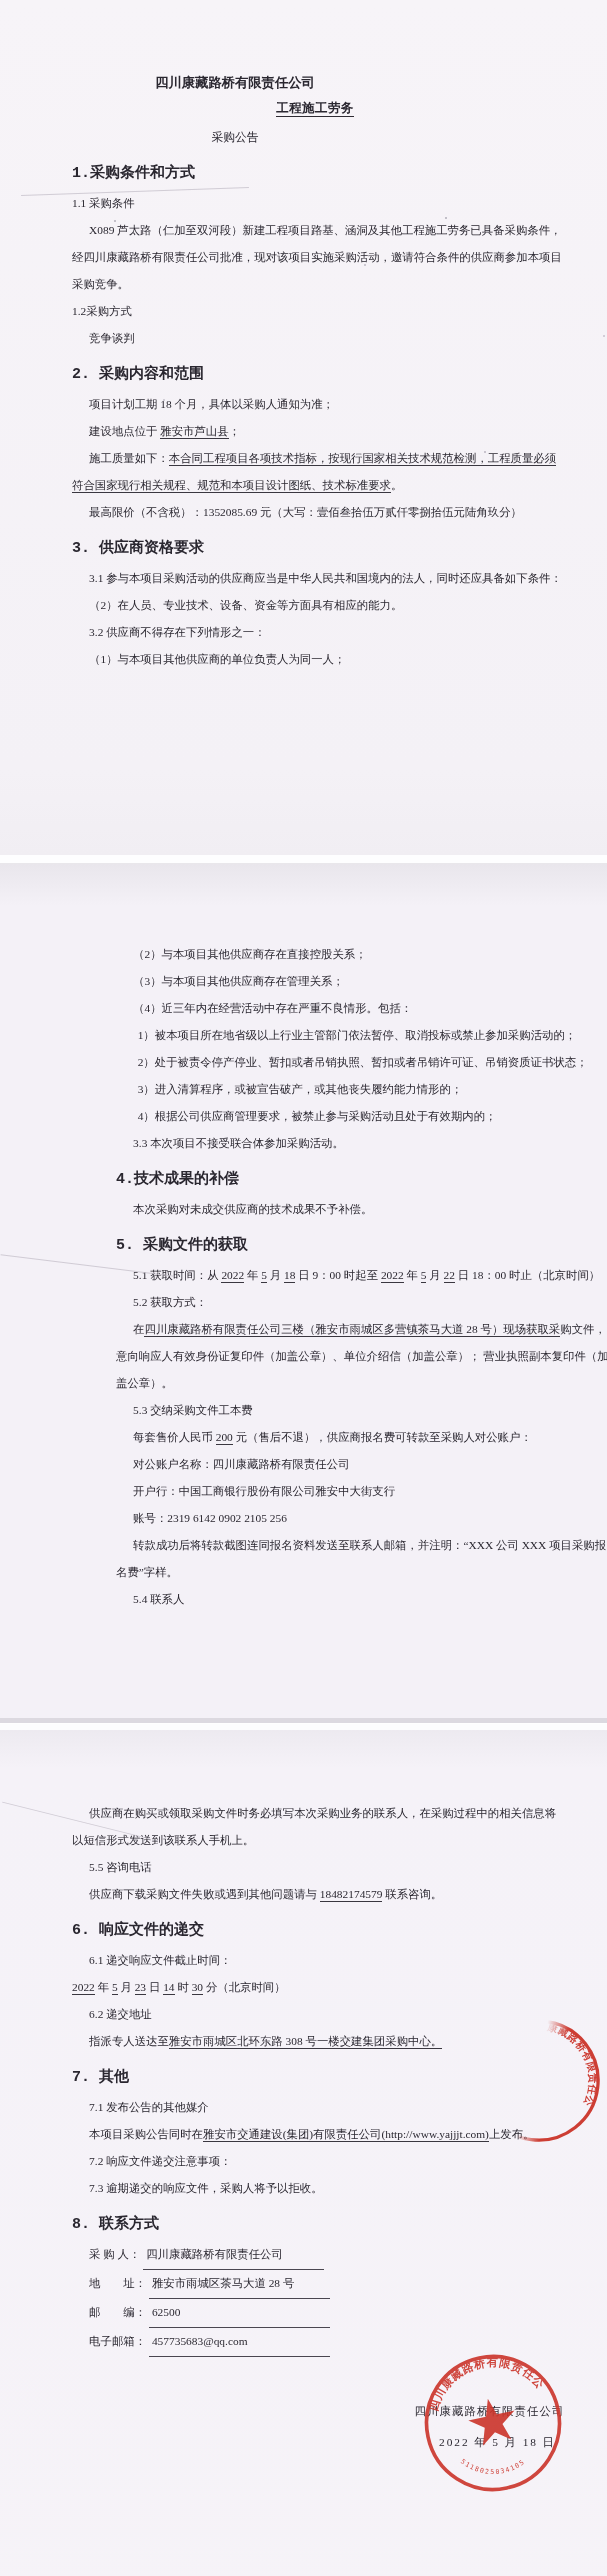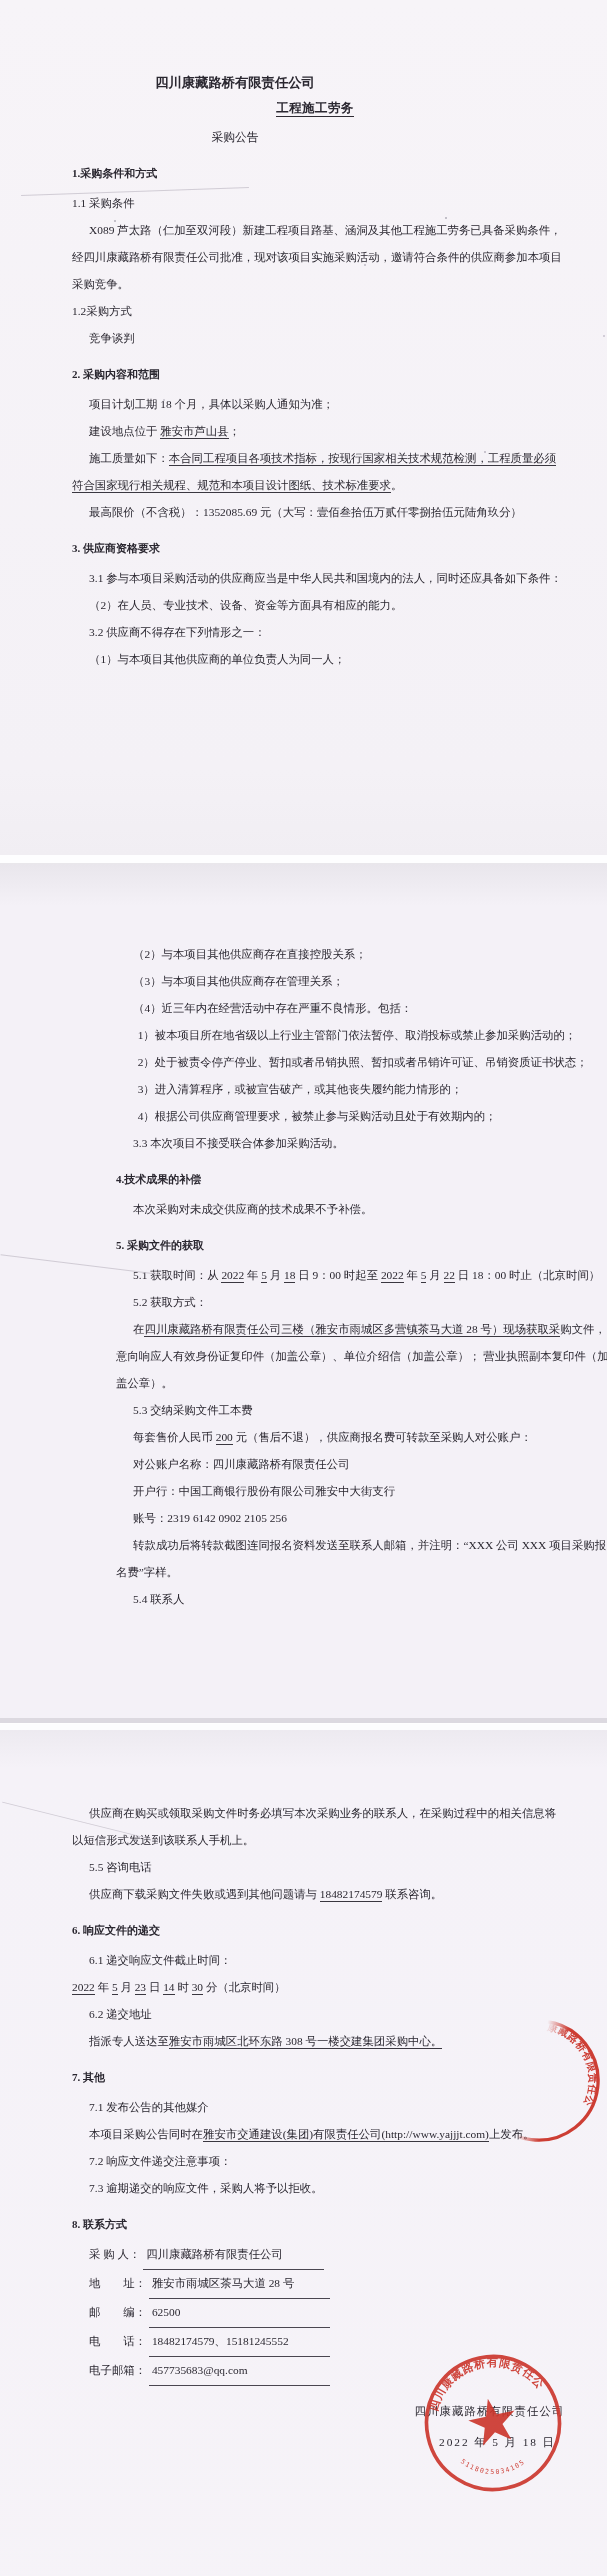--- a/index.html
+++ b/index.html
@@ -20,22 +20,22 @@
   #page3 .content{padding-top:70px;}
 
   .t-company{font-family:"Liberation Sans","DejaVu Sans",sans-serif;
              font-size:13.3px;font-weight:bold;text-align:center;
              margin:0 0 0 -167px;line-height:26px;}
   .t-project{font-size:12.5px;font-weight:bold;text-align:center;
              margin-left:-19px;width:524px;line-height:25px;letter-spacing:0.4px;}
   .t-project .tu{border-bottom:1.5px solid #2e2b33;padding-bottom:0.8px;}
   .t-type{font-size:11.8px;text-align:center;margin:3px 0 0 -167px;line-height:27px;}
 
-  .h{font-family:Liberation Serif, serif;
-     font-size:11px;font-weight:bold;line-height:33px;margin:6px 0 0 0;}
+  .h{font-family:Liberation Mono, monospace;
+     font-size:15px;font-weight:bold;line-height:33px;margin:6px 0 0 0;}
   .sub{font-size:11.4px;line-height:27px;margin:0 0 0 0;}
   .para{font-size:11.4px;line-height:27px;margin:0;}
   .ind{text-indent:1.5em;}
   .ind2{text-indent:1.9em;}
   .u{border-bottom:0.8px solid #3a3740;padding-bottom:0.8px;}
   .contact .para{line-height:26.6px;}
   .contact .u{display:inline-block;min-width:163px;border-bottom:1.1px solid #4a4650;
               padding:0 15px 1.5px 3px;text-indent:0;}
 
   .crease{position:absolute;height:0.8px;background:#c7c2cc;opacity:.8;}
@@ -149,21 +149,20 @@
       <p class="sub ind">7.1 发布公告的其他媒介</p>
       <p class="para ind"><span>本项目采购公告同时在</span><span class="u">雅安市交通建设(集团)有限责任公司(http://www.yajjjt.com)</span><span>上发布。</span></p>
       <p class="para ind"><span>7.2 响应文件递交注意事项：</span></p>
       <p class="para ind"><span>7.3 逾期递交的响应文件，采购人将予以拒收。</span></p>
 
       <h2 class="h">8. 联系方式</h2>
       <div class="contact">
         <p class="para ind"><span>采 购 人： </span><span class="u">四川康藏路桥有限责任公司</span></p>
         <p class="para ind"><span>地　　址： </span><span class="u">雅安市雨城区茶马大道 28 号</span></p>
         <p class="para ind"><span>邮　　编： </span><span class="u">62500</span></p>
-        <p class="para ind"><span>电　　话： </span><span class="u">18482174579、15181245552</span></p>
         <p class="para ind"><span>电子邮箱： </span><span class="u">457735683@qq.com</span></p>
       </div>
     </div>
   </section>
 
   <div class="sig-company">四川康藏路桥有限责任公司</div>
   <div class="sig-date">2022 年 5 月 18 日</div>
 
   <div id="stamp-frag-b-wrap">
     <div class="stamp" id="stamp-frag-b">

